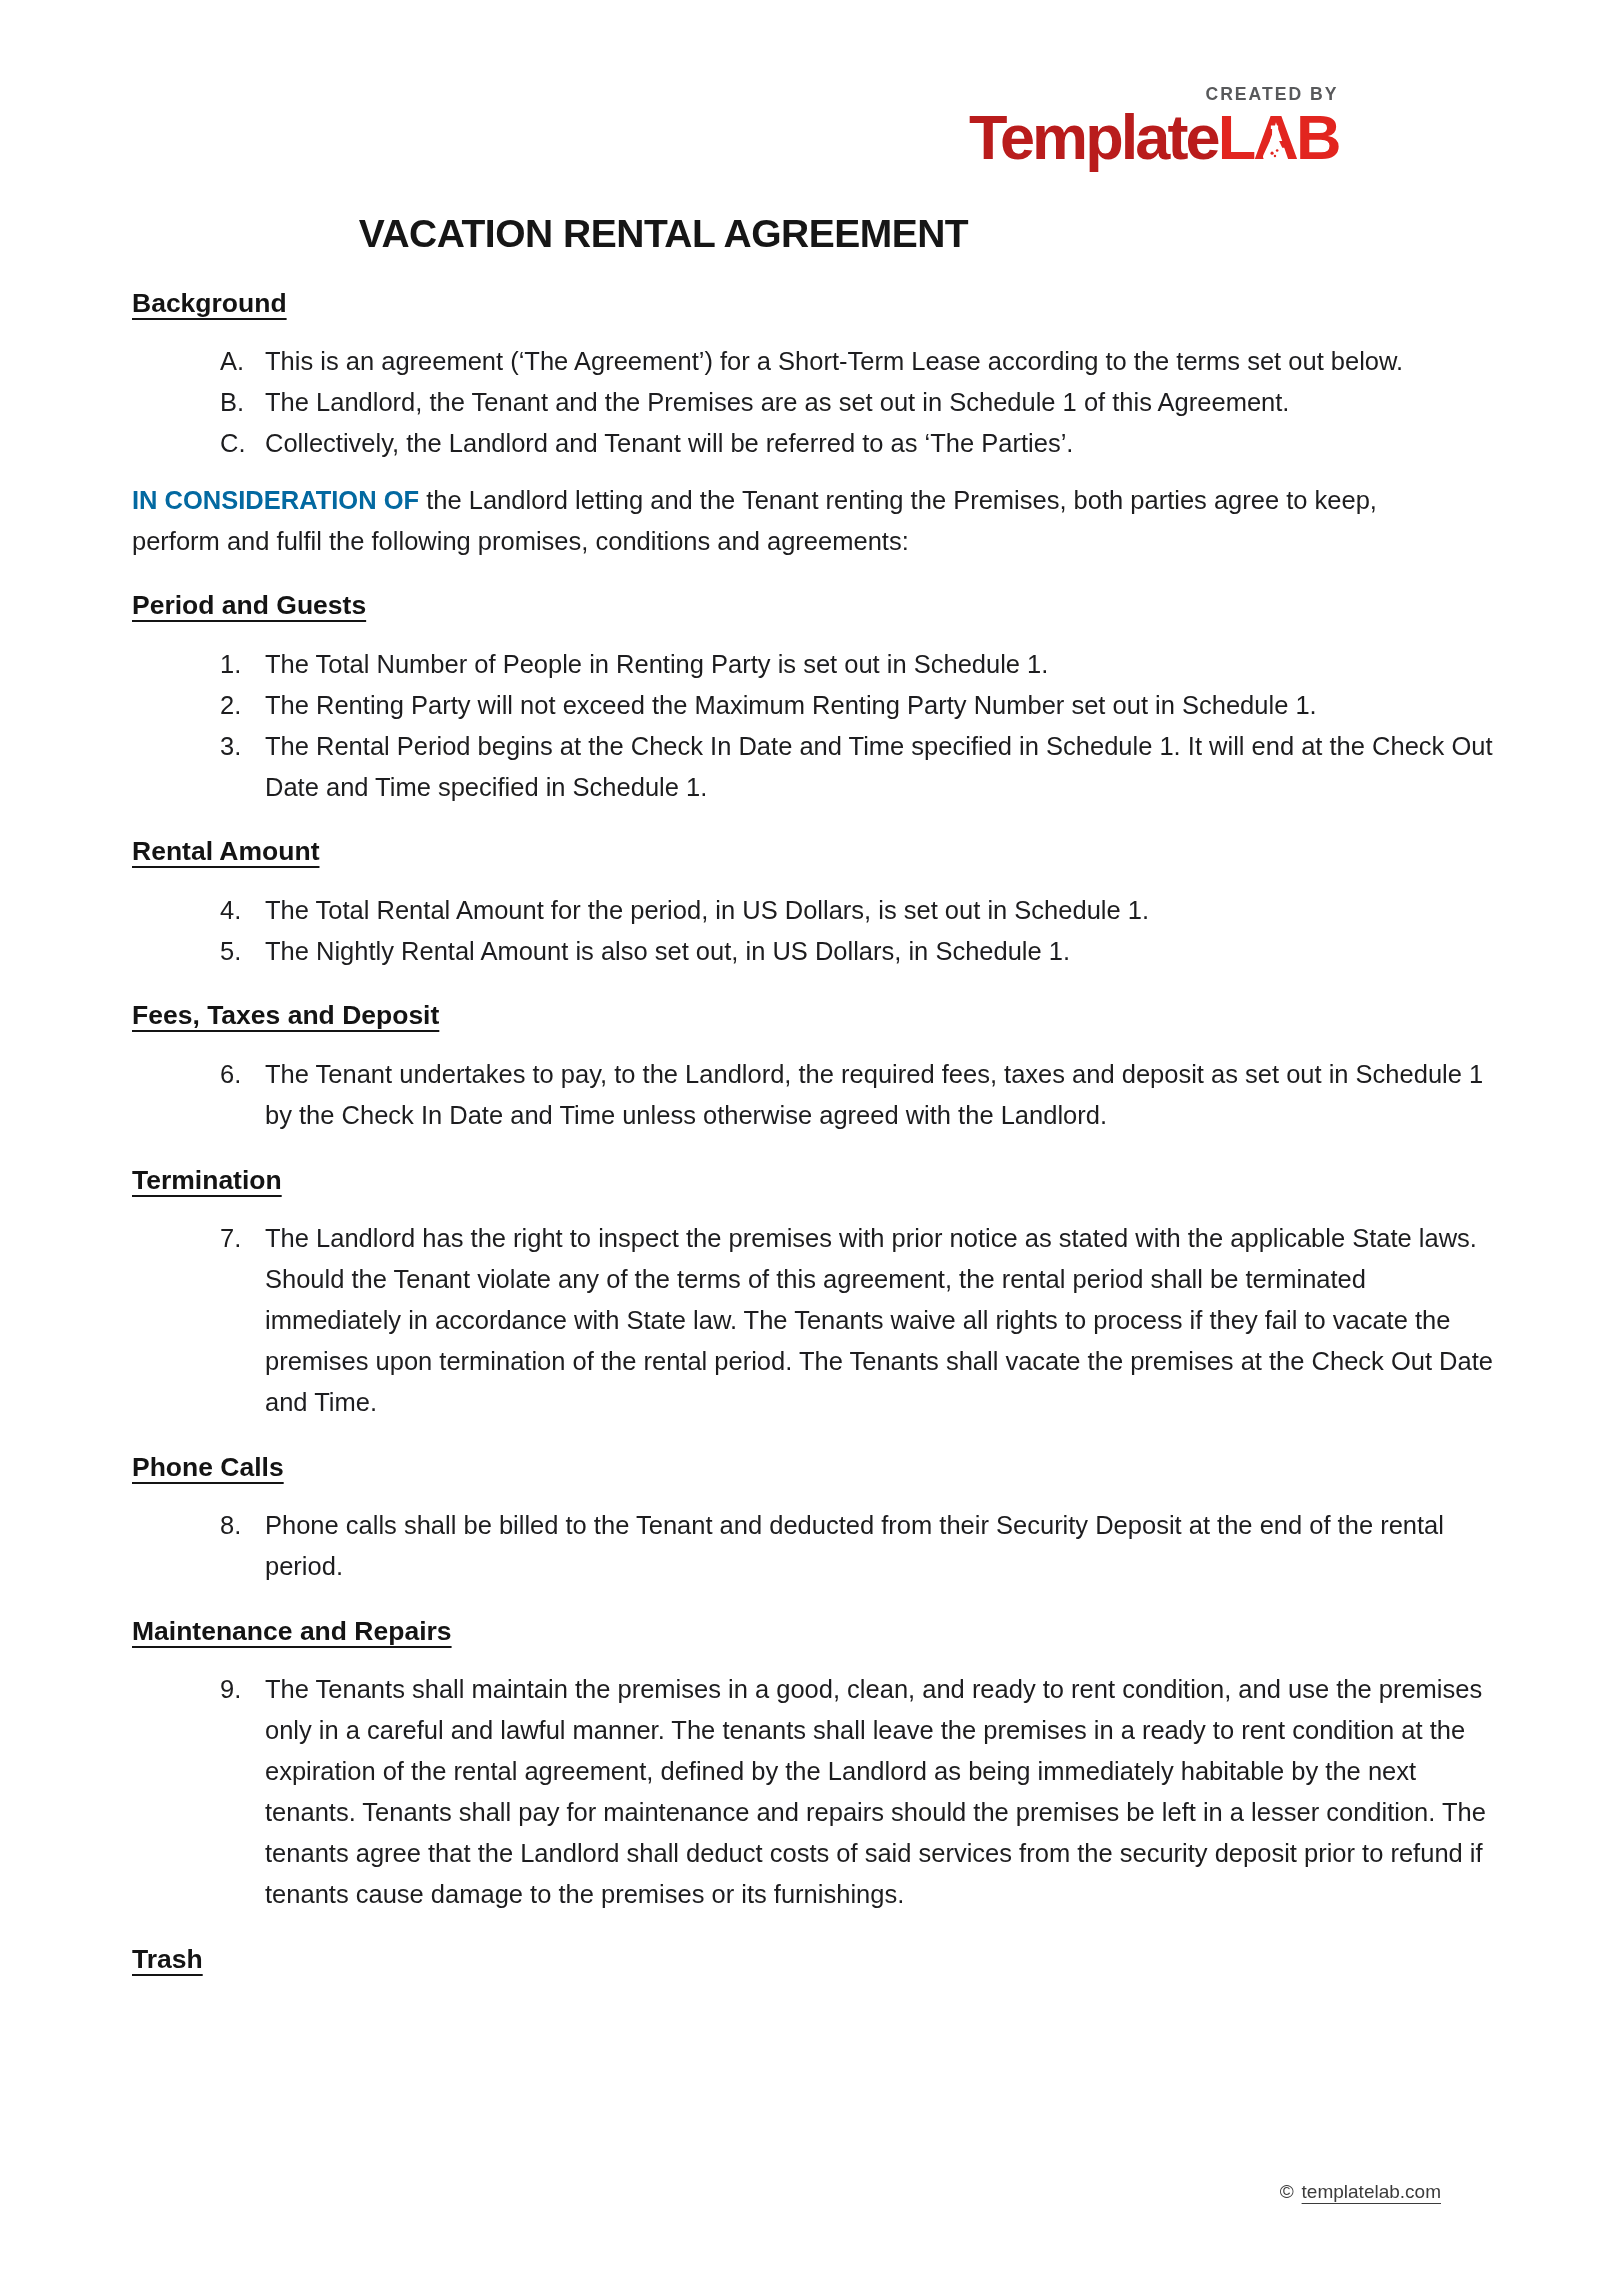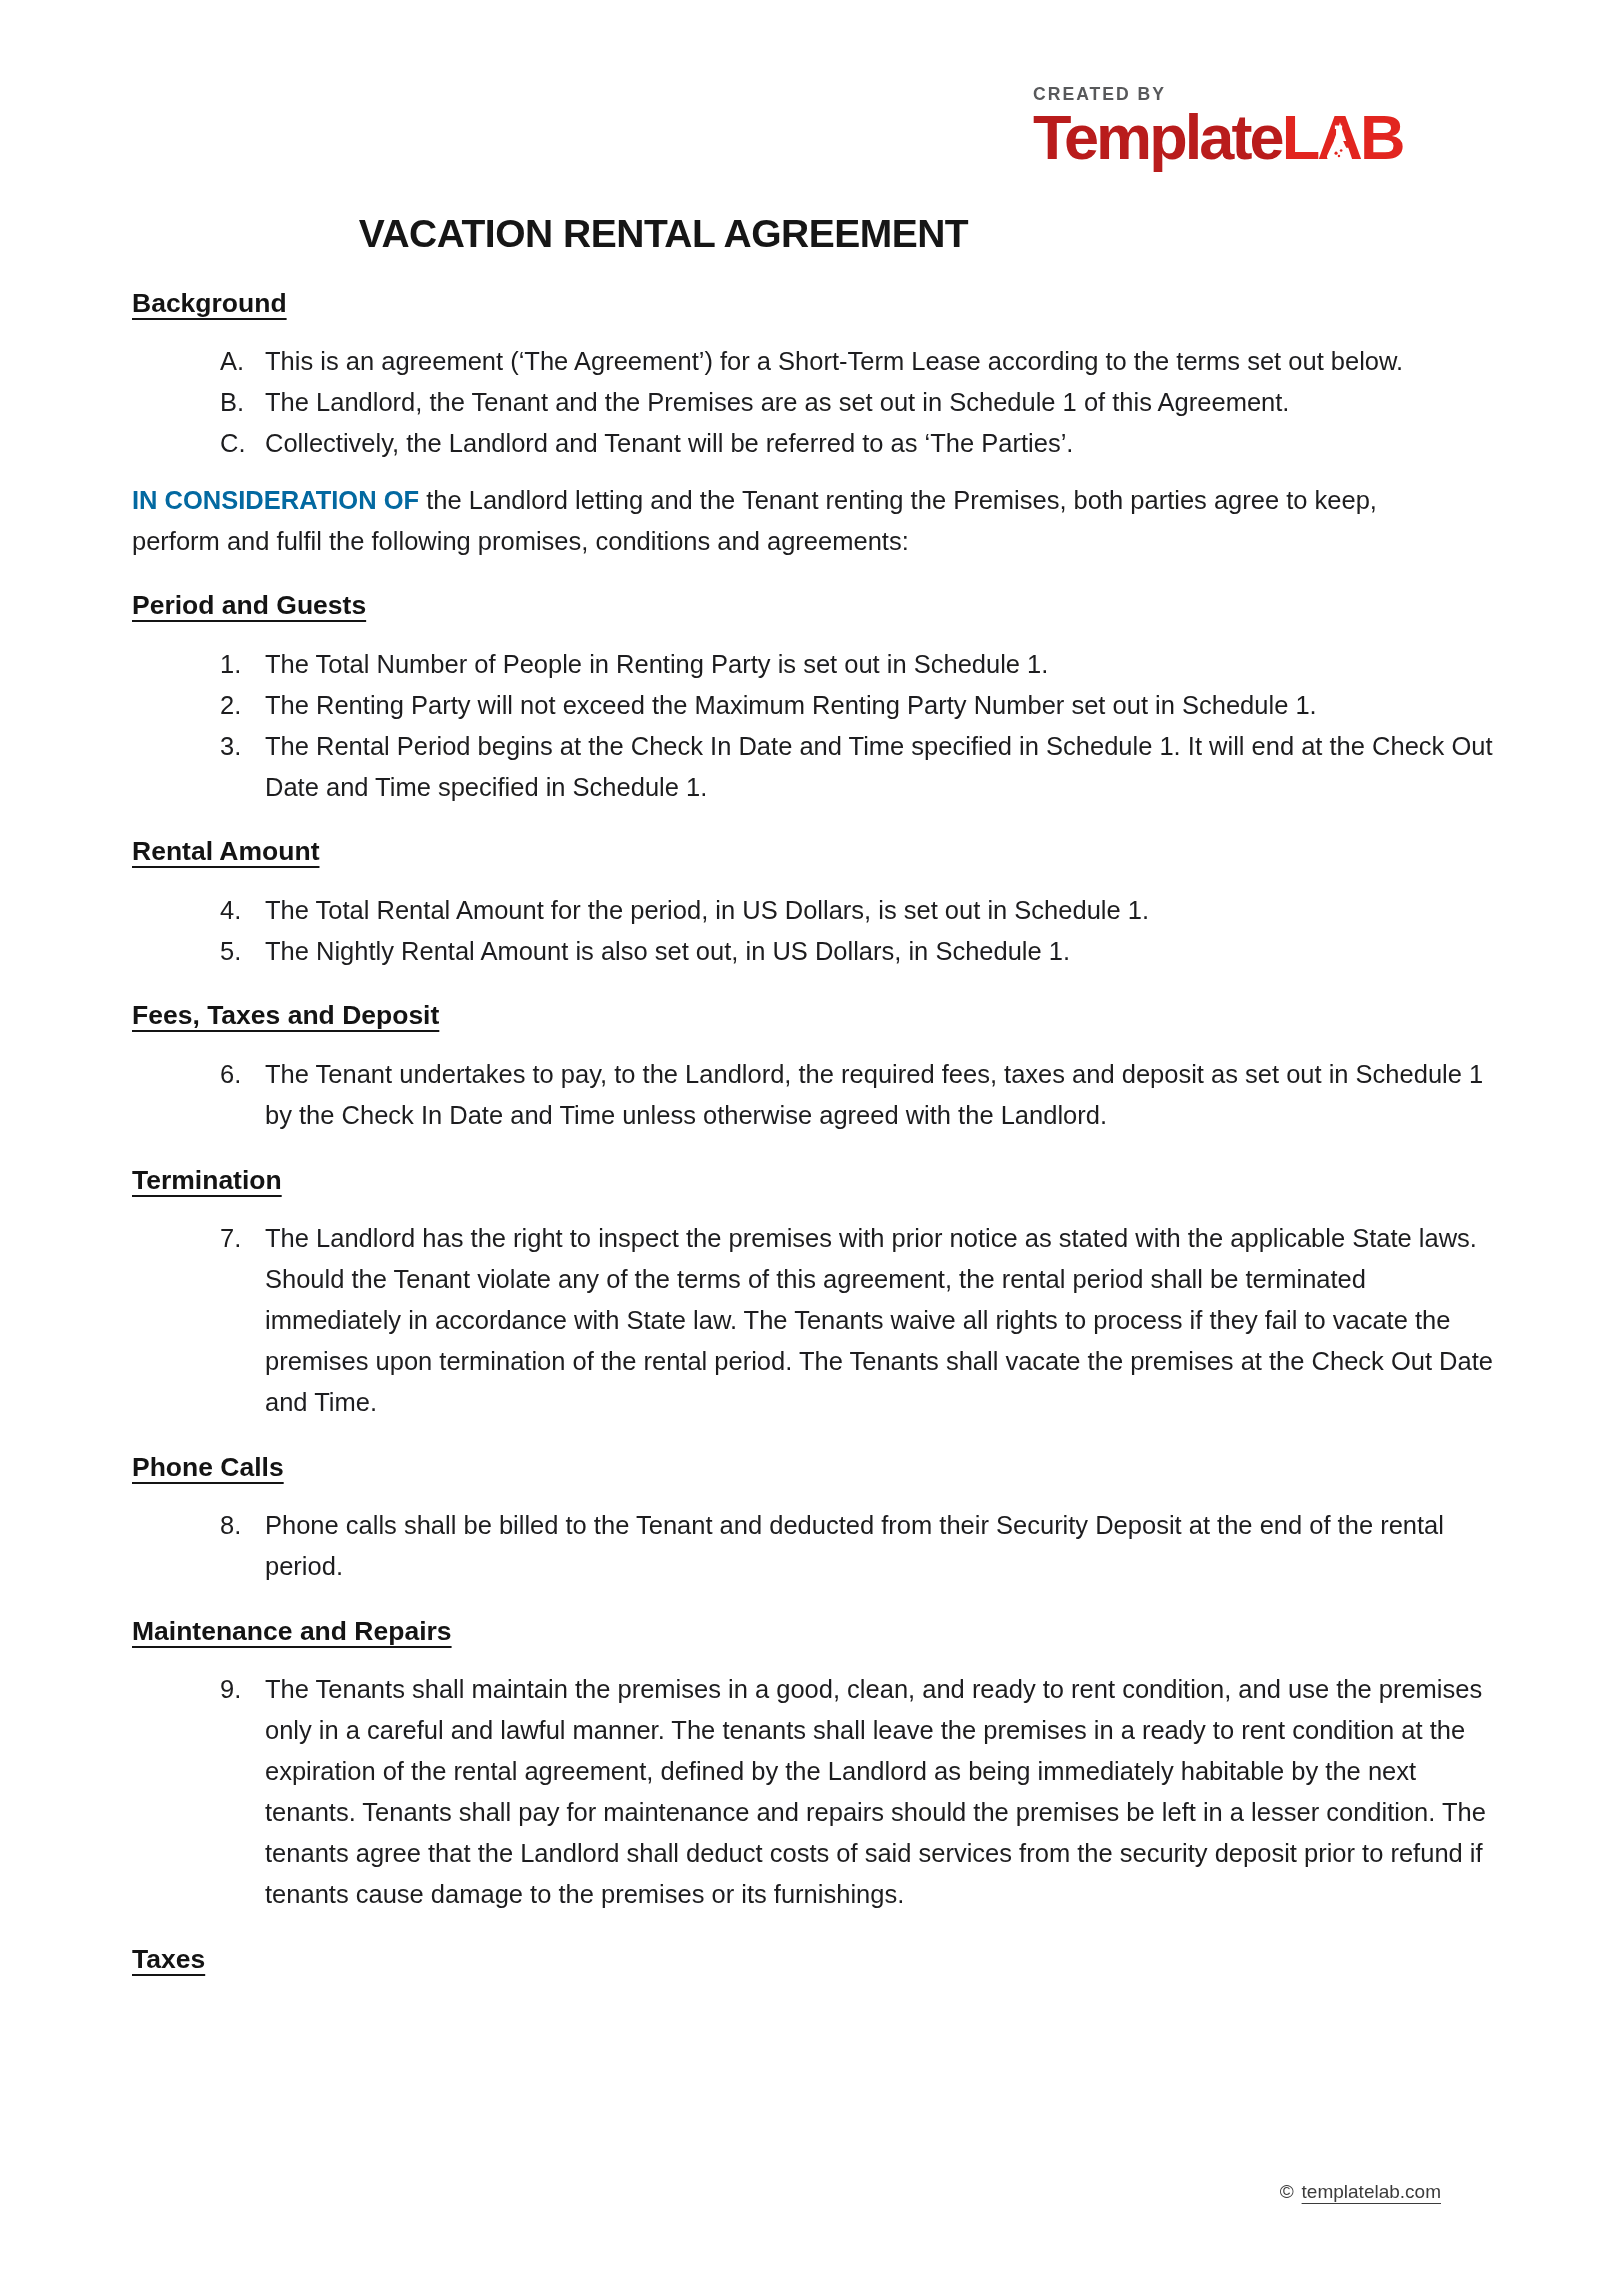--- a/index.html
+++ b/index.html
@@ -10,23 +10,24 @@
     background: #ffffff;
     font-family: "Liberation Sans", sans-serif;
     color: #1d1d1f;
     overflow: hidden;
     margin: 0 auto;
   }
 
   
   .logo {
     position: absolute;
-    left: 1033px;
+    left: 969px;
     top: 86px;
     line-height: 1;
+    text-align: right;
   }
   .logo-createdby {
     font-size: 17.6px;
     font-weight: bold;
     letter-spacing: 2px;
     color: #58595b;
     display: block;
   }
   .logo-brand {
     font-size: 63px;
@@ -214,21 +215,21 @@
       <h2 class="sec-h">Maintenance and Repairs</h2>
       <div class="list">
         <div class="li">
           <span class="marker">9.</span>
           <span class="li-text">The Tenants shall maintain the premises in a good, clean, and ready to rent condition, and use the premises only in a careful and lawful manner. The tenants shall leave the premises in a ready to rent condition at the expiration of the rental agreement, defined by the Landlord as being immediately habitable by the next tenants. Tenants shall pay for maintenance and repairs should the premises be left in a lesser condition. The tenants agree that the Landlord shall deduct costs of said services from the security deposit prior to refund if tenants cause damage to the premises or its furnishings.</span>
         </div>
       </div>
     </div>
 
     <div>
-      <h2 class="sec-h">Taxes</h2>
+      <h2 class="sec-h">Trash</h2>
     </div>
 
   </div>
 
   <div class="footer">
     <span class="sym">©</span><a class="footer-link">templatelab.com</a>
   </div>
 
 </div>
 

